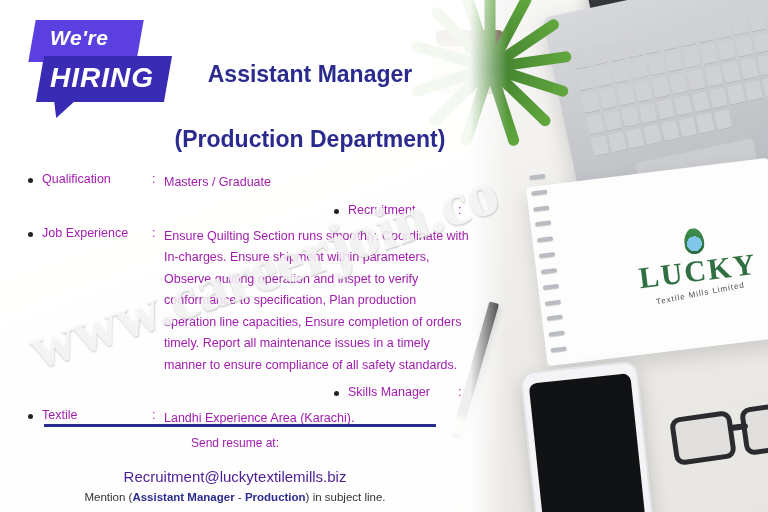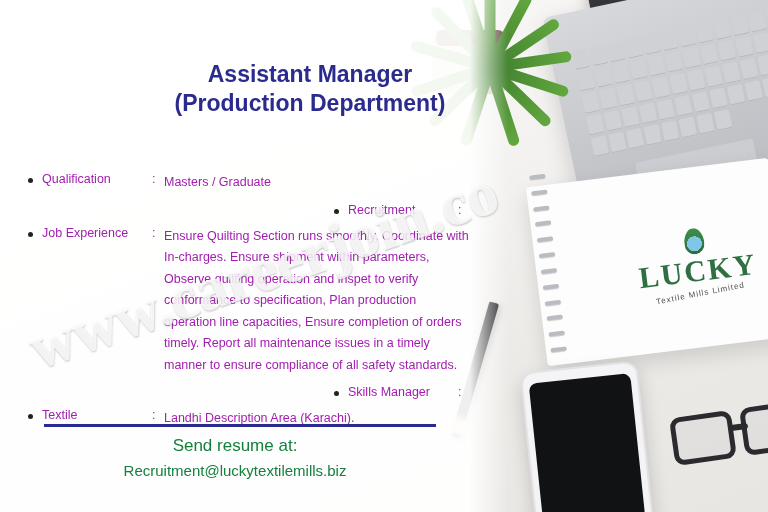--- a/index.html
+++ b/index.html
@@ -185,43 +185,43 @@
     color:#fff; font-size:28px; font-weight:bold; font-style:italic;
     letter-spacing:1px;
   }
 
   
   .title {
     position:absolute; left:160px; top:60px; width:300px;
     text-align:center; color:#2b2b8f;
     font-size:23px; font-weight:bold; line-height:1.25;
   }
-  .title .dept { color:#2b2b8f; }
+  .title .dept { color:#2b2b8f;margin-top:36px; }
 
   
   .details { position:absolute; left:20px; top:172px; width:450px; }
   .row { display:flex; align-items:flex-start; margin-bottom:9px; font-size:12.5px; color:#a21caf;justify-content:flex-end; }
   .bullet {
     width:5px; height:5px; background:#222; border-radius:50%;
     margin:6px 9px 0 8px; flex:none;
   }
   .lbl { width:110px; flex:none; }
   .colon { width:12px; flex:none; }
   .val { flex:1; line-height:1.72; }
 
   
   .divider {
     position:absolute; left:44px; top:424px; width:392px; height:3px;
     background:#2b2b8f;
   }
 
   
   .footer { position:absolute; left:0; top:436px; width:470px; text-align:center; }
-  .send { color:#15803d; font-size:17px; margin-bottom:6px; }
-  .email { color:#15803d; font-size:15px; margin-bottom:6px; }
+  .send { color:#a21caf; font-size:12px; margin-bottom:18px; }
+  .email { color:#4c1d95; font-size:15px; margin-bottom:6px; }
   .mention { color:#333; font-size:11.5px; }
   .mention b { color:#2b2b8f; }
 
   
   .watermark {
     position:absolute; left:10px; top:186px; width:790px;
     transform:rotate(-19deg);
     font-family:"Liberation Serif", serif;
     font-size:62px; font-weight:bold;
     color:rgba(255,255,255,.80);
@@ -340,20 +340,27 @@
 
   <div class="pencil"></div>
   <div class="phone"></div>
   <div class="phone-screen"></div>
   <div class="glass l"></div>
   <div class="glass r"></div>
   <div class="bridge"></div>
 
   <div class="panel"></div>
 
+  <div class="badge">
+    <div class="b1"></div>
+    <div class="b2"></div>
+    <div class="tail"></div>
+    <div class="were">We're</div>
+    <div class="hiring">HIRING</div>
+  </div>
 
   <div class="title">
     <div>Assistant Manager</div>
     <div class="dept">(Production Department)</div>
   </div>
 
   <div class="details">
 
     <div class="row">
       <span class="bullet"></span>
@@ -378,27 +385,30 @@
     <div class="row">
       <span class="bullet"></span>
       <span class="lbl">Skills Manager</span>
       <span class="colon">:</span>
     </div>
 
     <div class="row">
       <span class="bullet"></span>
       <span class="lbl">Textile</span>
       <span class="colon">:</span>
-      <span class="val">Landhi Description Area (Karachi).</span>
+      <span class="val">Landhi Experience Area (Karachi).</span>
     </div>
 
   </div>
 
   <div class="divider"></div>
 
   <div class="footer">
     <div class="send">Send resume at:</div>
     <div class="email">Recruitment@luckytextilemills.biz</div>
+    <div class="mention">
+      <span>Mention (</span><b>Assistant Manager</b><span> - </span><b>Production</b><span>) in subject line.</span>
+    </div>
   </div>
 
   <div class="watermark">www.careerjoin.co</div>
 
 </div>
 
 </body></html>

